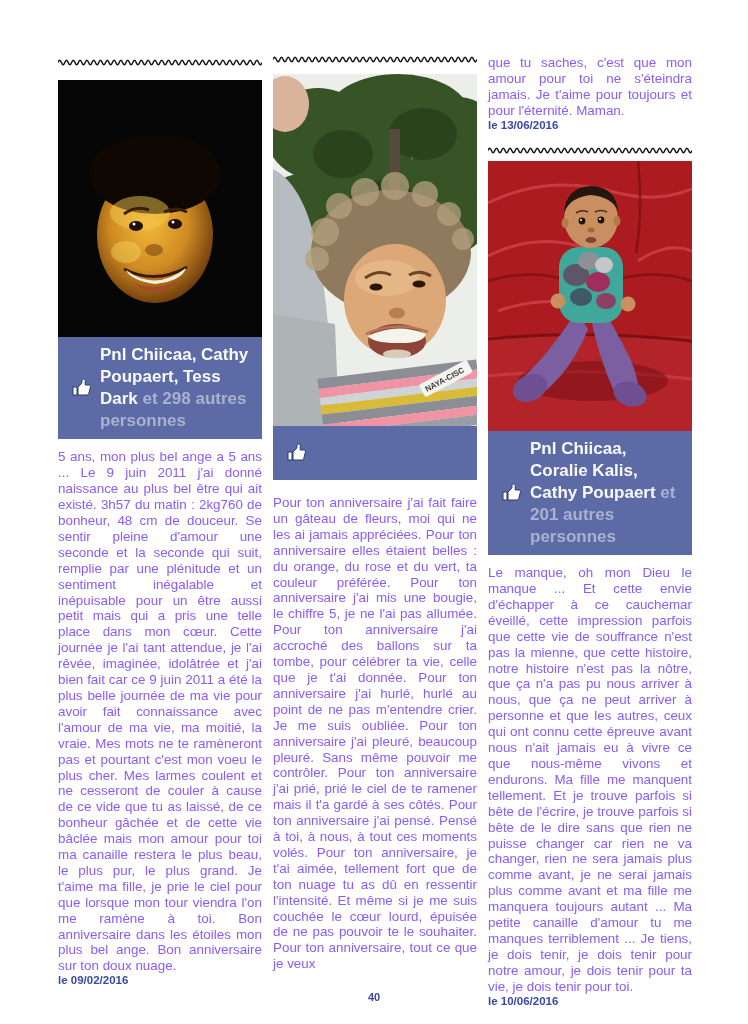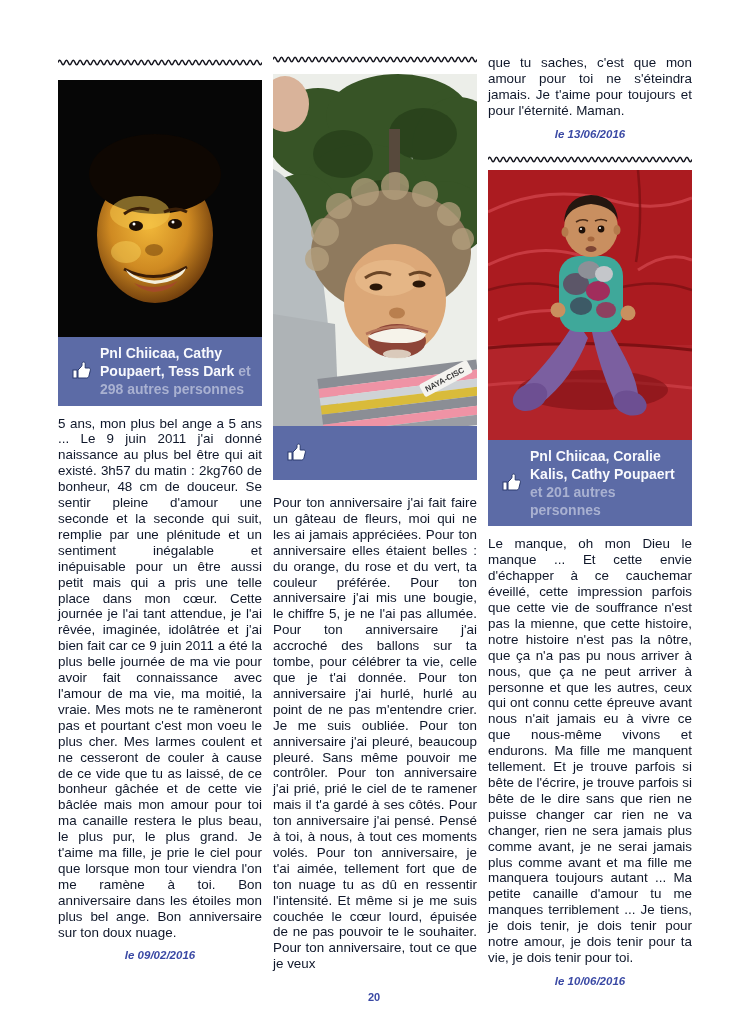--- a/index.html
+++ b/index.html
@@ -14,31 +14,31 @@
   #col3 .squiggle{margin-top:15px;}
 
   .photo{display:block;width:204px;}
   #col1 .photo{margin-top:13px;}
   #col2 .photo{margin-top:10px;}
   #col3 .photo{margin-top:6px;}
 
   .like-bar{background:#5c6ba6;display:flex;align-items:center;
             padding:7px 8px 7px 6px;box-sizing:border-box;min-height:54px;}
   .like-icon{flex:0 0 36px;display:flex;justify-content:center;align-items:center;}
-  .like-text{font-size:14px;line-height:1.3;font-weight:bold;}
+  .like-text{font-size:17px;line-height:1.3;font-weight:bold;}
   .like-names{color:#f8f9fd;}
   .like-suffix{color:#a9b1d1;}
 
-  .body-text{font-size:13.4px;line-height:15.9px;color:#0f172a;
+  .body-text{font-size:13.4px;line-height:15.9px;color:#8b5cf6;
              text-align:justify;margin:10px 0 0 0;}
   #col2 .body-text{margin-top:15px;}
   #col3 .intro-text{margin-top:0;}
 
-  .date{font-size:11.5px;font-weight:bold;font-style:italic;color:#3a49a4;
-        text-align:center;margin-top:9px;}
+  .date{font-size:11.5px;font-weight:bold;color:#3a49a4;
+        text-align:left;}
 
   .page-number{position:absolute;left:0;right:0;top:991px;text-align:center;
                font-size:11px;font-weight:bold;color:#3a49a4;}
 </style>
 </head>
 <body>
 
 <div class="page">
 
   <div class="col" id="col1">
@@ -221,14 +221,14 @@
           <path d="M8 19 v-8 l3.2-3.2 c.5-.5 .8-1.1 .8-1.8 V4.6 c0-.9 .7-1.6 1.6-1.6 .9 0 1.6 .7 1.6 1.6 V9 h3.6 c1.1 0 1.9 1 1.6 2.1 l-1.5 6 c-.3 1.1-1.2 1.9-2.3 1.9 H8 z" fill="#ffffff" stroke="#2a3a6e" stroke-width="1"></path>
         </svg>
       </span>
       <span class="like-text"><span class="like-names">Pnl Chiicaa, Coralie Kalis, Cathy Poupaert</span><span class="like-suffix"> et 201 autres personnes</span></span>
     </div>
 
     <p class="body-text">Le manque, oh mon Dieu le manque ... Et cette envie d'échapper à ce cauchemar éveillé, cette impression parfois que cette vie de souffrance n'est pas la mienne, que cette histoire, notre histoire n'est pas la nôtre, que ça n'a pas pu nous arriver à nous, que ça ne peut arriver à personne et que les autres, ceux qui ont connu cette épreuve avant nous n'ait jamais eu à vivre ce que nous-même vivons et endurons. Ma fille me manquent tellement. Et je trouve parfois si bête de l'écrire, je trouve parfois si bête de le dire sans que rien ne puisse changer car rien ne va changer, rien ne sera jamais plus comme avant, je ne serai jamais plus comme avant et ma fille me manquera toujours autant ... Ma petite canaille d'amour tu me manques terriblement ... Je tiens, je dois tenir, je dois tenir pour notre amour, je dois tenir pour ta vie, je dois tenir pour toi.</p>
     <div class="date">le 10/06/2016</div>
   </div>
 
-  <div class="page-number">20</div>
+  <div class="page-number">40</div>
 </div>
 
 </body></html>

